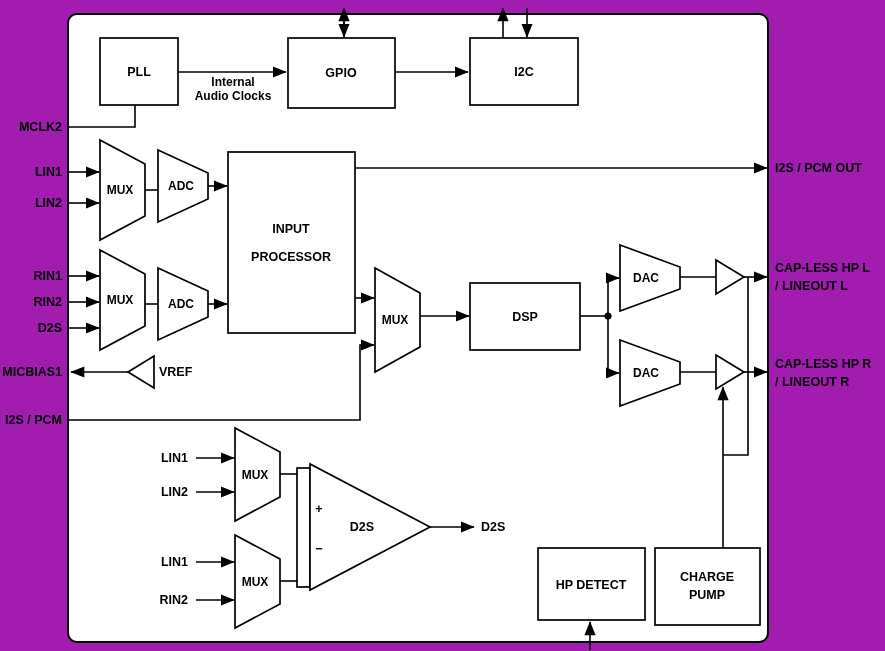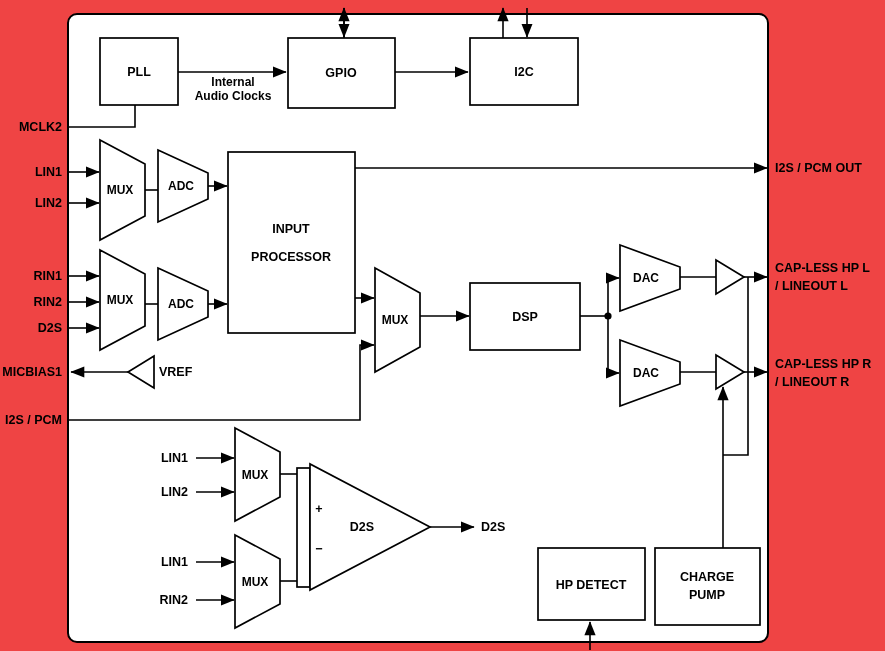--- a/index.html
+++ b/index.html
@@ -1,20 +1,20 @@
 <!DOCTYPE html>
 <html><head>
 <meta charset="utf-8">
 <style>
   html,body { margin:0; padding:0; background:#ffffff; }
   .page {
     position: relative;
     width: 885px;
     height: 651px;
-    background: #ef4444;
+    background: #a21caf;
     font-family: "Liberation Sans", "DejaVu Sans", sans-serif;
   }
   svg { position:absolute; left:0; top:0; }
   .lbl {
     font-family: "Liberation Sans", "DejaVu Sans", sans-serif;
     font-size: 12.5px;
     font-weight: bold;
     fill: #000000;
   }
   .lbl-sm { font-size: 12px; }

